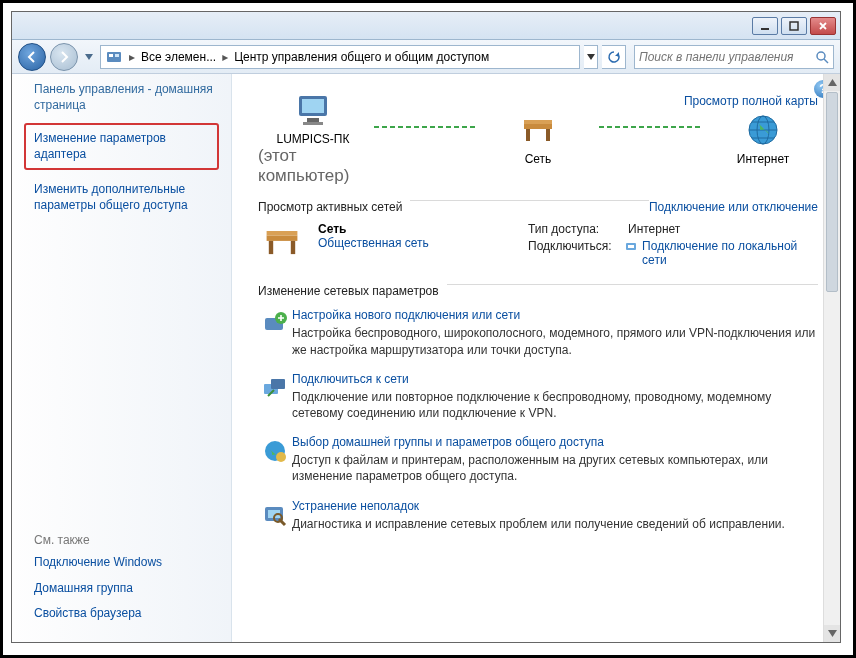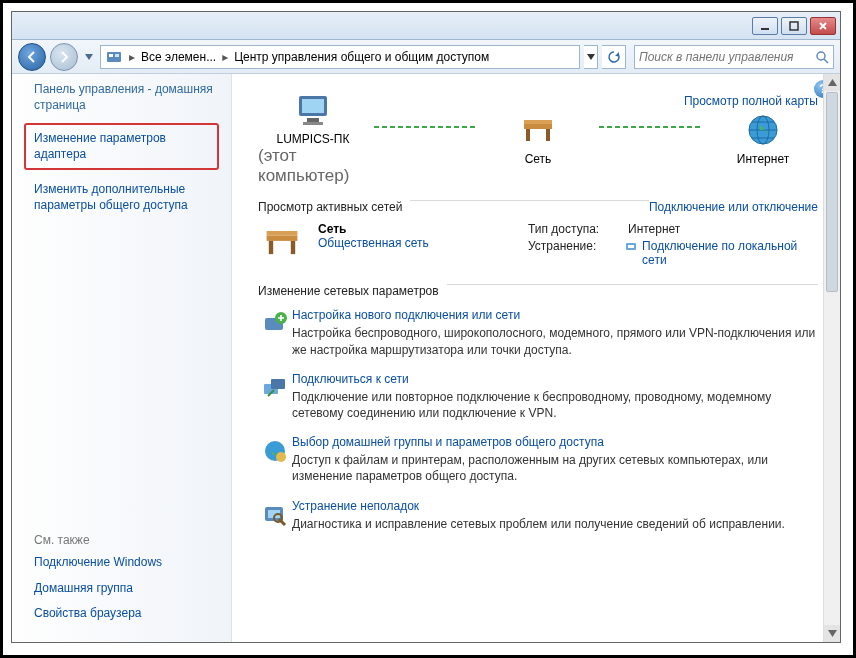--- a/index.html
+++ b/index.html
@@ -214,21 +214,21 @@
         <div class="netinfo">
           <div class="nm">Сеть</div>
           <div class="tp">Общественная сеть</div>
         </div>
         <div class="netdetails">
           <div class="row">
             <span class="k">Тип доступа:</span>
             <span class="v">Интернет</span>
           </div>
           <div class="row">
-            <span class="k">Устранение:</span>
+            <span class="k">Подключиться:</span>
             <span style="margin-right:4px">
                 <svg width="14" height="14" viewBox="0 0 14 14">
                   <rect x="2" y="4" width="10" height="7" rx="1" fill="#6aa8de"></rect>
                   <rect x="4" y="6" width="6" height="3" fill="#fff"></rect>
                 </svg>
               </span>
             <span class="v lnk">Подключение по локальной сети</span>
           </div>
         </div>
       </div>

